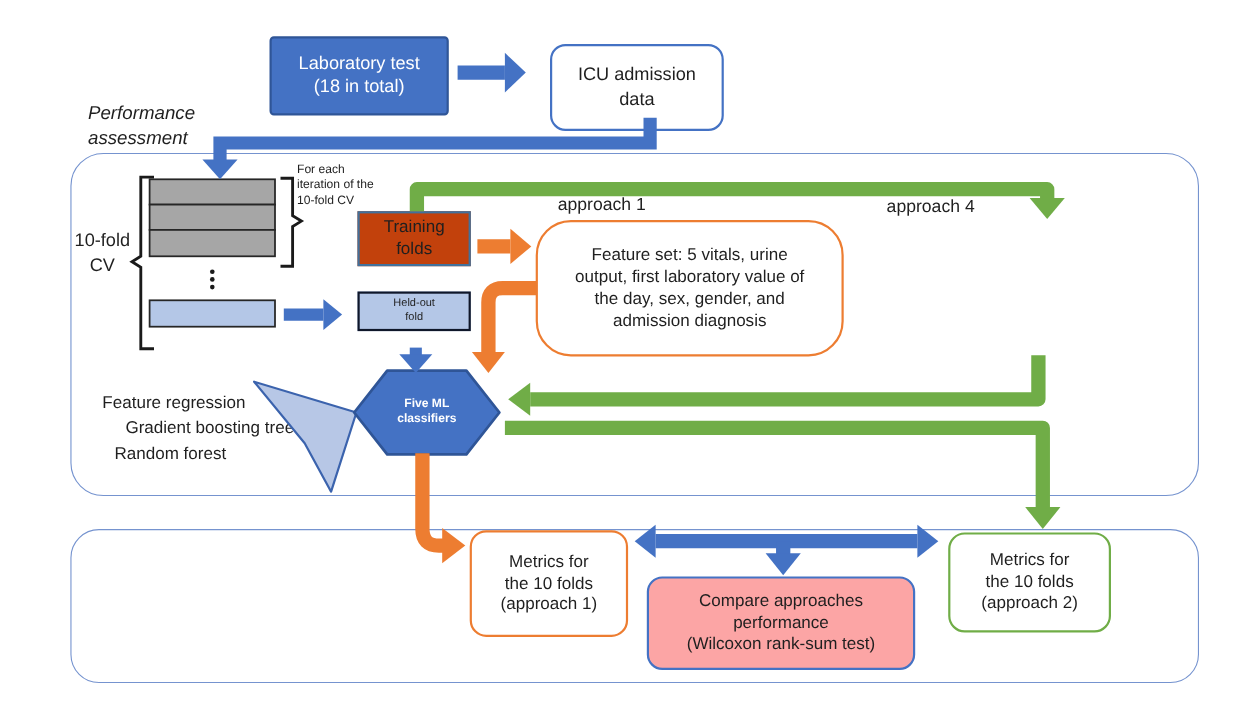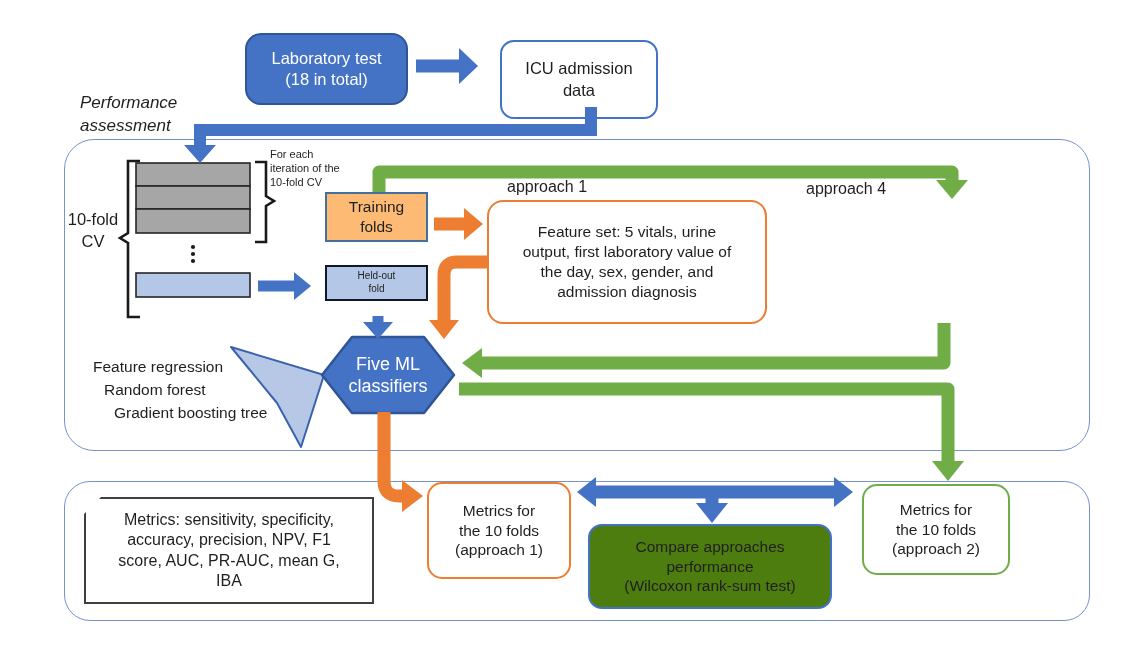--- a/index.html
+++ b/index.html
@@ -15,74 +15,70 @@
   .container{
     position:absolute;border:1.6px solid #7593cf;border-radius:30px;
     box-sizing:border-box;z-index:1;background:transparent;
   }
   .lbl{position:absolute;white-space:pre-line;line-height:1.35;z-index:3;}
   .italic{font-style:italic;}
   svg.overlay{position:absolute;left:0;top:0;z-index:4;pointer-events:none;}
   .hexlabel{
     position:absolute;left:322px;top:337px;width:132px;height:76px;
     display:flex;align-items:center;justify-content:center;text-align:center;
-    color:#ffffff;font-size:18px;line-height:1.25;white-space:pre-line;z-index:5;
+    color:#ffffff;font-size:11px;line-height:1.25;white-space:pre-line;z-index:5;font-weight:bold;
   }
   .clslist{position:absolute;left:82px;top:356px;font-size:15.5px;line-height:1.47;z-index:3;}
   .clslist div{white-space:nowrap;}
 </style>
 </head>
 <body>
 
 <div id="stage">
 
   <div class="container" style="left:64px;top:139px;width:1026px;height:312px;"></div>
   <div class="container" style="left:64px;top:481px;width:1026px;height:140px;border-radius:26px;"></div>
 
   <div class="lbl italic" style="left:80px;top:92px;font-size:17px;">Performance
 assessment</div>
 
-  <div class="box" style="left:245px;top:33px;width:163px;height:72px;background:#4472c4;border:2px solid #2f5597;border-radius:16px;color:#fff;font-size:16.5px;">Laboratory test
+  <div class="box" style="left:245px;top:33px;width:163px;height:72px;background:#4472c4;border:2px solid #2f5597;border-radius:4px;color:#fff;font-size:16.5px;">Laboratory test
 (18 in total)</div>
   <div class="box" style="left:500px;top:40px;width:158px;height:79px;background:#fff;border:2px solid #4472c4;border-radius:14px;font-size:16.5px;">ICU admission
 data</div>
 
   <div class="lbl" style="left:62px;top:208px;width:62px;text-align:center;font-size:16.5px;">10-fold
 CV</div>
   <div class="lbl" style="left:270px;top:148px;width:104px;text-align:left;font-size:11px;line-height:1.25;">For each
 iteration of the
 10-fold CV</div>
 
-  <div class="box" style="left:325px;top:192px;width:103px;height:50px;background:#fdba74;border:2px solid #41719c;font-size:15.5px;">Training
+  <div class="box" style="left:325px;top:192px;width:103px;height:50px;background:#c2410c;border:2px solid #41719c;font-size:15.5px;">Training
 folds</div>
   <div class="box" style="left:325px;top:265px;width:103px;height:36px;background:#b4c7e7;border:2px solid #0f172a;font-size:10px;">Held-out
 fold</div>
 
   <div class="lbl" style="left:507px;top:176px;font-size:16px;">approach 1</div>
   <div class="lbl" style="left:806px;top:178px;font-size:16px;">approach 4</div>
 
-  <div class="box" style="left:487px;top:200px;width:280px;height:124px;background:#fff;border:2px solid #ed7d31;border-radius:16px;font-size:15.5px;">Feature set: 5 vitals, urine
+  <div class="box" style="left:487px;top:200px;width:280px;height:124px;background:#fff;border:2px solid #ed7d31;border-radius:32px;font-size:15.5px;">Feature set: 5 vitals, urine
 output, first laboratory value of
 the day, sex, gender, and
 admission diagnosis</div>
 
   <div class="clslist">
     <div style="margin-left:11px;">Feature regression</div>
+    <div style="margin-left:32px;">Gradient boosting tree</div>
     <div style="margin-left:22px;">Random forest</div>
-    <div style="margin-left:32px;">Gradient boosting tree</div>
   </div>
 
-  <div class="box" style="left:84px;top:497px;width:290px;height:107px;background:#fff;border:2px solid #3f3f3f;font-size:16px;border-radius:0;clip-path:polygon(0 17px,17px 0,100% 0,100% 100%,0 100%);">Metrics: sensitivity, specificity,
-accuracy, precision, NPV, F1
-score, AUC, PR-AUC, mean G,
-IBA</div>
   <div class="box" style="left:427px;top:482px;width:144px;height:97px;background:#fff;border:2px solid #ed7d31;border-radius:15px;font-size:15.5px;">Metrics for
 the 10 folds
 (approach 1)</div>
-  <div class="box" style="left:588px;top:524px;width:244px;height:85px;background:#4d7c0f;border:2px solid #4472c4;border-radius:14px;font-size:15.5px;">Compare approaches
+  <div class="box" style="left:588px;top:524px;width:244px;height:85px;background:#fca5a5;border:2px solid #4472c4;border-radius:14px;font-size:15.5px;">Compare approaches
 performance
 (Wilcoxon rank-sum test)</div>
   <div class="box" style="left:862px;top:484px;width:148px;height:91px;background:#fff;border:2px solid #70ad47;border-radius:15px;font-size:15.5px;">Metrics for
 the 10 folds
 (approach 2)</div>
 
   <svg class="overlay" width="1140" height="655" viewBox="0 0 1140 655">
 
     <g>
       <rect x="136" y="163" width="114" height="23" fill="#a6a6a6" stroke="#262626" stroke-width="1.6"></rect>

